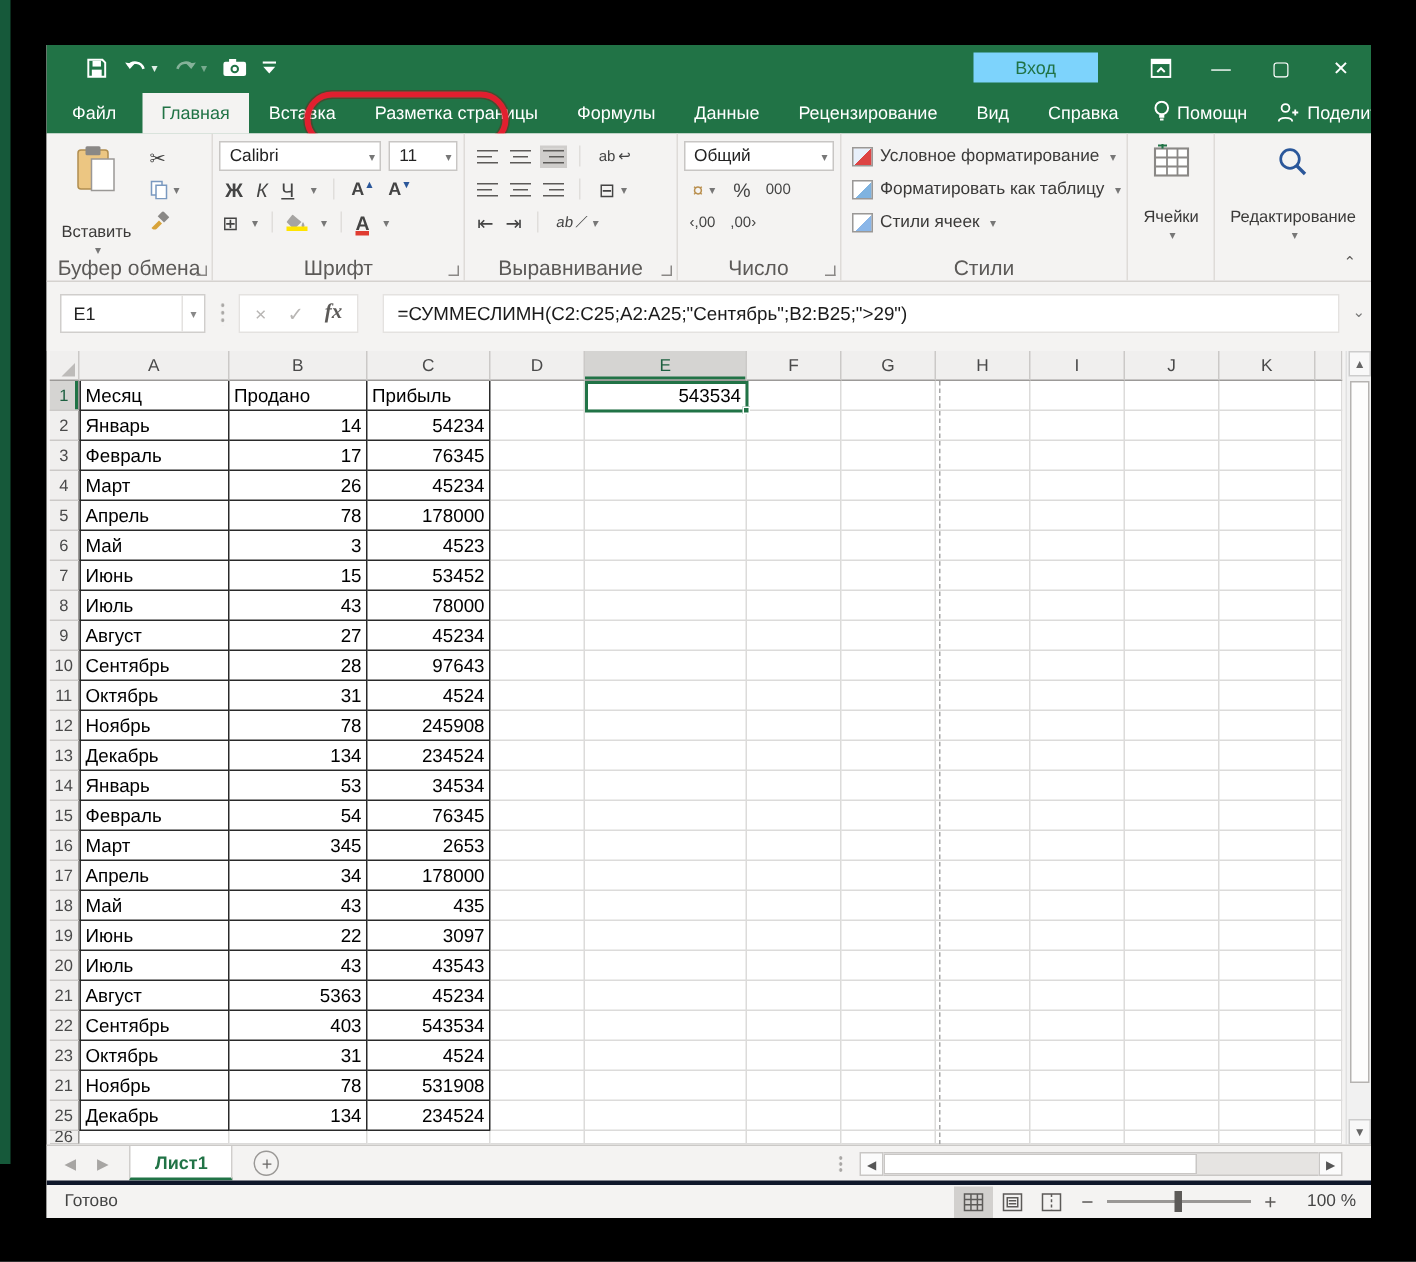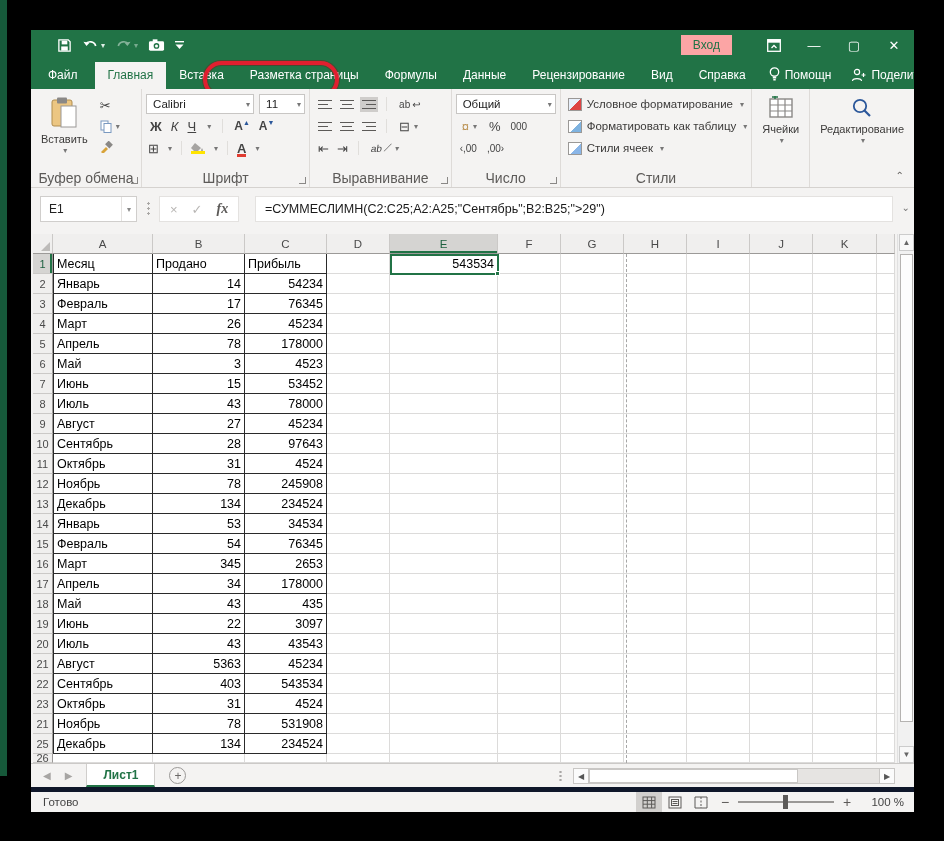--- a/index.html
+++ b/index.html
@@ -12,38 +12,38 @@
   #excel-window { position:absolute; left:31px; top:30px; width:883px; height:782px; background:#f4f3f2; overflow:hidden; }
 
   
   .titlebar { position:absolute; left:0; top:0; width:100%; height:30px; background:#217346; display:flex; align-items:center; color:#fff; }
   .qat { display:flex; align-items:center; gap:10px; padding-left:26px; }
   .qat .ic { display:flex; align-items:center; color:#fff; }
   .qat .dim { opacity:.45; }
   .drop-sm { font-size:8px; color:#dfeee6; margin-left:2px; }
   .win-title { position:absolute; left:0; right:0; text-align:center; font-size:12px; color:#fff; pointer-events:none; }
   .tb-right { position:absolute; right:0; top:0; height:30px; display:flex; align-items:center; }
-  .signin { background:#fca5a5; color:#217346; font-size:12px; padding:3px 12px; margin-right:22px; cursor:pointer; }
+  .signin { background:#7dd3fc; color:#217346; font-size:12px; padding:3px 28px; margin-right:22px; cursor:pointer; }
   .winbtn { width:40px; height:30px; display:flex; align-items:center; justify-content:center; color:#fff; font-size:13px; }
 
   
   .tabstrip { position:absolute; left:0; top:30px; width:100%; height:29px; background:#217346; display:flex; align-items:flex-end; }
   .rtab { color:#fff; font-size:12px; padding:6px 13px 7px; cursor:pointer; white-space:nowrap; }
   .rtab.file { padding:6px 17px 7px; }
   .rtab.active { background:#f4f3f2; color:#217346; }
   .tab-help { display:flex; align-items:center; color:#fff; font-size:12px; gap:5px; padding:6px 10px 7px; }
   .red-oval { position:absolute; left:172px; top:1px; width:136px; height:37px; border:4px solid #e11f2f; border-radius:19px; box-shadow:0 0 0 1px rgba(140,0,10,.35), inset 0 0 0 1px rgba(140,0,10,.35); pointer-events:none; }
 
   
   .ribbon { position:absolute; left:0; top:59px; width:100%; height:99px; background:#f4f3f2; border-bottom:1px solid #d5d2cf; display:flex; }
   .rgroup { position:relative; height:100%; padding:3px 4px 16px; border-right:1px solid #dedbd8; display:flex; gap:4px; }
   .rgroup-label { position:absolute; bottom:1px; left:0; right:0; text-align:center; font-size:14px; color:#5c5a58; }
   .launcher { position:absolute; bottom:3px; right:3px; width:7px; height:7px; border-right:1.5px solid #8a8886; border-bottom:1.5px solid #8a8886; }
   .bigbtn { display:flex; flex-direction:column; align-items:center; justify-content:flex-start; padding:4px 6px; font-size:11px; color:#3b3a39; cursor:pointer; }
-  .bigbtn .cap { margin-top:3px; text-align:left; line-height:1.2; }
+  .bigbtn .cap { margin-top:19px; text-align:left; line-height:1.2; }
   .minicol { display:flex; flex-direction:column; justify-content:flex-start; gap:3px; padding-top:4px; }
   .minibtn { display:flex; align-items:center; gap:2px; font-size:12px; color:#444; height:18px; padding:0 2px; cursor:pointer; }
   .row3 { display:flex; flex-direction:column; gap:2px; padding-top:2px; }
   .hrow { display:flex; align-items:center; gap:5px; height:20px; }
   .combo { background:#fff; border:1px solid #c8c6c4; height:20px; display:flex; align-items:center; font-size:11.5px; color:#222; padding:0 3px 0 6px; }
   .combo .drop { margin-left:auto; color:#777; font-size:8px; padding-left:5px; }
   .glyph { font-size:13px; color:#444; cursor:pointer; }
   .bold-g { font-weight:bold; } .ital-g { font-style:italic; } .und-g { text-decoration:underline; }
   .AA { font-size:12px; color:#444; font-weight:bold; position:relative; }
   .AA sup { font-size:7px; color:#2b579a; }
@@ -103,21 +103,21 @@
   .snav { display:flex; align-items:center; gap:14px; padding:0 14px 0 12px; color:#a7a5a3; font-size:10px; }
   .sheettab { background:#fff; border-right:1px solid #d0cecc; border-left:1px solid #d0cecc; border-bottom:2px solid #217346; display:flex; align-items:center; padding:0 16px; font-size:12px; font-weight:bold; color:#217346; cursor:pointer; }
   .addsheet { width:17px; height:17px; border:1px solid #9a9896; border-radius:50%; color:#6a6866; display:flex; align-items:center; justify-content:center; font-size:12px; margin:auto 0 auto 14px; cursor:pointer; }
   .hscroll { position:absolute; right:19px; top:4px; width:322px; height:16px; display:flex; }
   .hs-arr { width:16px; height:16px; background:#fbfbfb; border:1px solid #c9c7c5; color:#555; font-size:8px; display:flex; align-items:center; justify-content:center; }
   .hs-track { flex:1; background:#e6e4e2; position:relative; border-top:1px solid #c9c7c5; border-bottom:1px solid #c9c7c5; }
   .hs-thumb { position:absolute; left:0; top:0; bottom:0; width:72%; background:#fff; border:1px solid #c9c7c5; }
   .hdots { position:absolute; right:352px; top:6px; width:3px; height:12px; background:radial-gradient(circle,#a9a7a5 1px,transparent 1.3px); background-size:3px 4px; }
 
   
-  .statusbar { position:absolute; left:0; top:757px; width:100%; height:25px; background:#f4f3f2; border-top:5px solid #0f172a; display:flex; align-items:center; font-size:11.5px; color:#444; }
+  .statusbar { position:absolute; left:0; top:757px; width:100%; height:25px; background:#f4f3f2; border-top:3px solid #0f172a; display:flex; align-items:center; font-size:11.5px; color:#444; }
   .status-left { padding-left:12px; }
   .sb-right { position:absolute; right:8px; display:flex; align-items:center; gap:0; }
   .viewbtn { width:26px; height:21px; display:flex; align-items:center; justify-content:center; color:#5c5a58; }
   .viewbtn.sel { background:#d2d0ce; }
   .zoom-minus,.zoom-plus { width:22px; text-align:center; color:#5c5a58; font-size:14px; cursor:pointer; }
   .zoom-track { width:96px; height:2px; background:#9a9896; position:relative; margin:0 2px; }
   .zoom-thumb { position:absolute; left:45px; top:-6px; width:5px; height:14px; background:#5c5a58; }
   .zoom-val { width:48px; text-align:right; padding-right:2px; }
 
   svg { display:block; }

